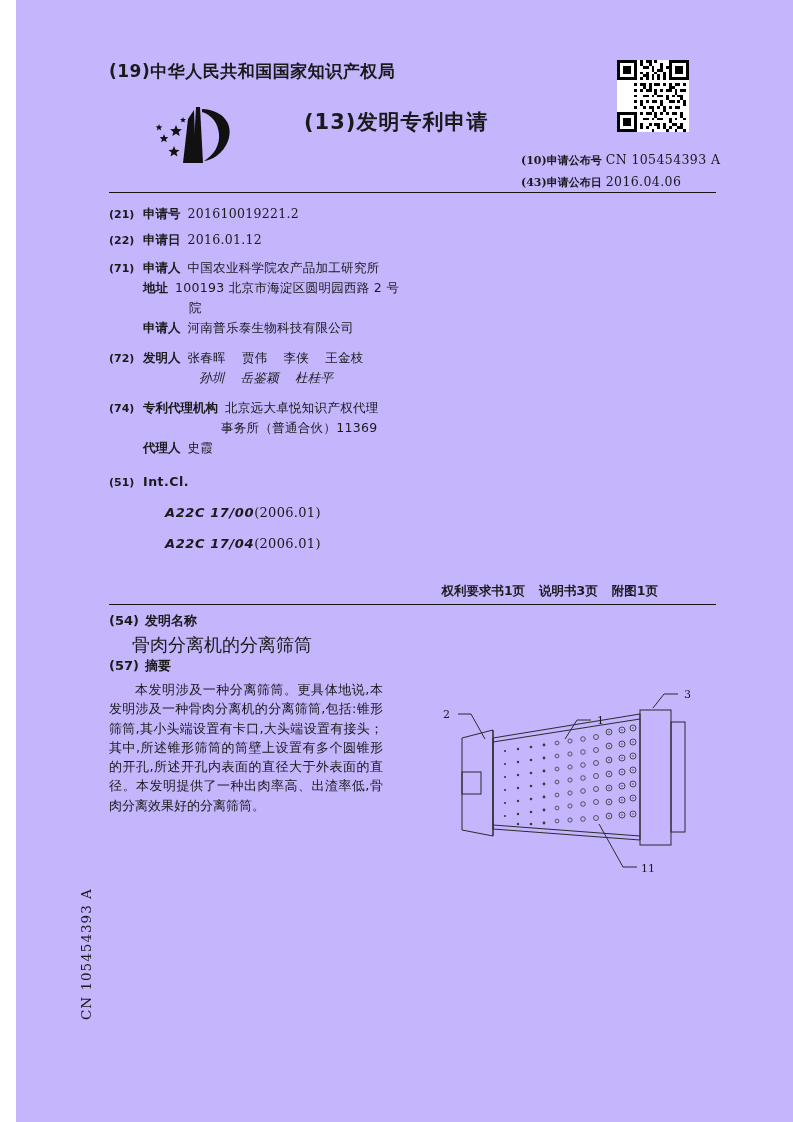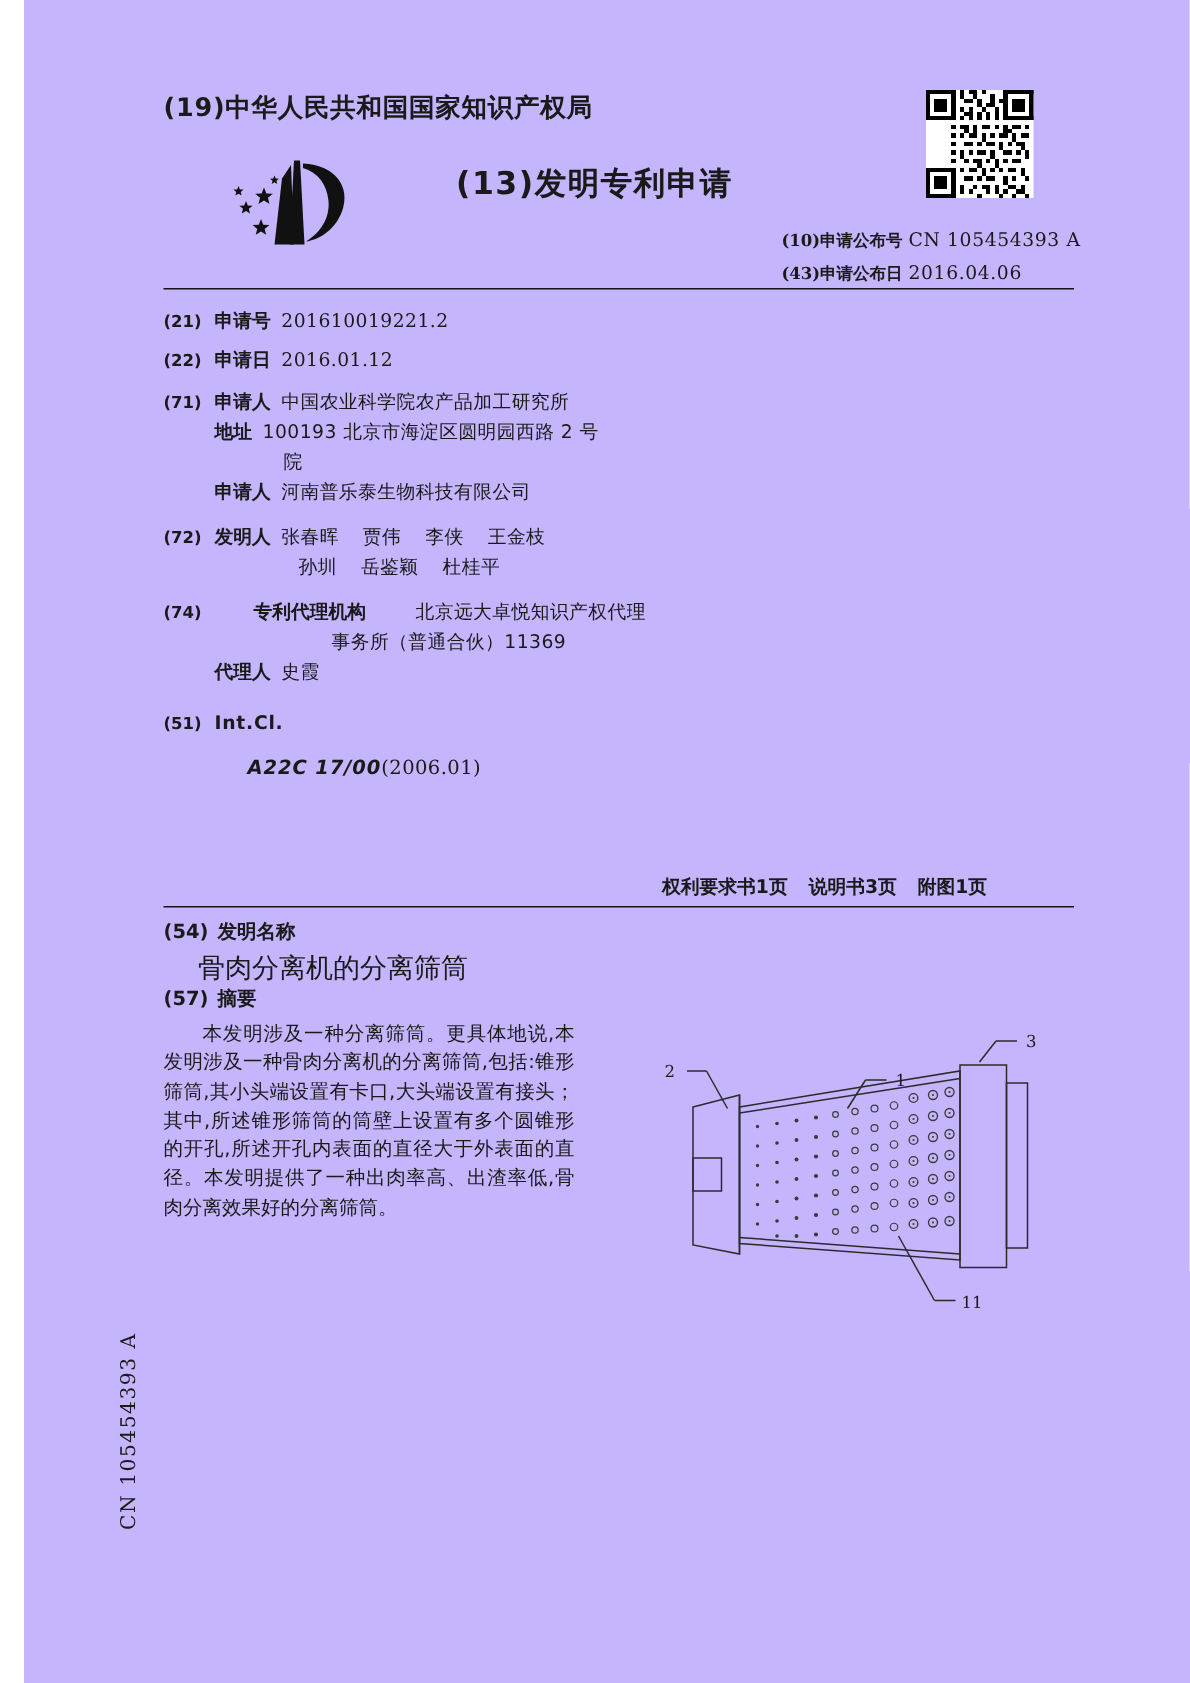--- a/index.html
+++ b/index.html
@@ -113,30 +113,30 @@
     font-family: "DejaVu Serif", "Liberation Serif", serif;
     letter-spacing: 0.3px;
   }
   .bib-val-cjk {
     font-family: "DejaVu Sans", "Liberation Sans", sans-serif;
   }
   .gap-21 { margin-top: 10px; }
   .gap-22 { margin-top: 9px; }
   .gap-71 { margin-top: 11px; }
   .gap-72 { margin-top: 13px; }
-  .gap-74 { margin-top: 13px; gap: 26px; }
+  .gap-74 { margin-top: 13px; }
   .gap-51 { margin-top: 17px; }
 
   .sub-row {
     display: flex;
     align-items: baseline;
     margin-top: 3px;
   }
   .indent-80 { padding-left: 80px; }
-  .indent-90 { padding-left: 90px; }
+  .indent-90 { padding-left: 90px; font-style: italic; }
   .indent-112 { padding-left: 112px; }
   .indent-34 { padding-left: 34px; }
 
   .inventor-names span { margin-right: 16px; }
   .inventor-names span:last-child { margin-right: 0; }
 
   .ipc-line {
     padding-left: 56px;
     margin-top: 16px;
     font-size: 13px;
@@ -455,20 +455,23 @@
       <span class="bib-key">代理人</span>
       <span class="bib-val bib-val-cjk">史霞</span>
     </div>
 
     <div class="bib-row gap-51">
       <span class="bib-code">(51)</span>
       <span class="intcl-label">Int.Cl.</span>
     </div>
     <div class="ipc-line">
       <span class="ipc-class">A22C  17/00</span><span class="ipc-ver">(2006.01)</span>
+    </div>
+    <div class="ipc-line">
+      <span class="ipc-class">A22C  17/04</span><span class="ipc-ver">(2006.01)</span>
     </div>
   </div>
 
   <div class="pages-info">
     <span>权利要求书1页</span><span>说明书3页</span><span>附图1页</span>
   </div>
   <div class="rule rule-mid"></div>
 
   <div class="sec54">
     <span class="sec54-code">(54)</span><span>发明名称</span>

